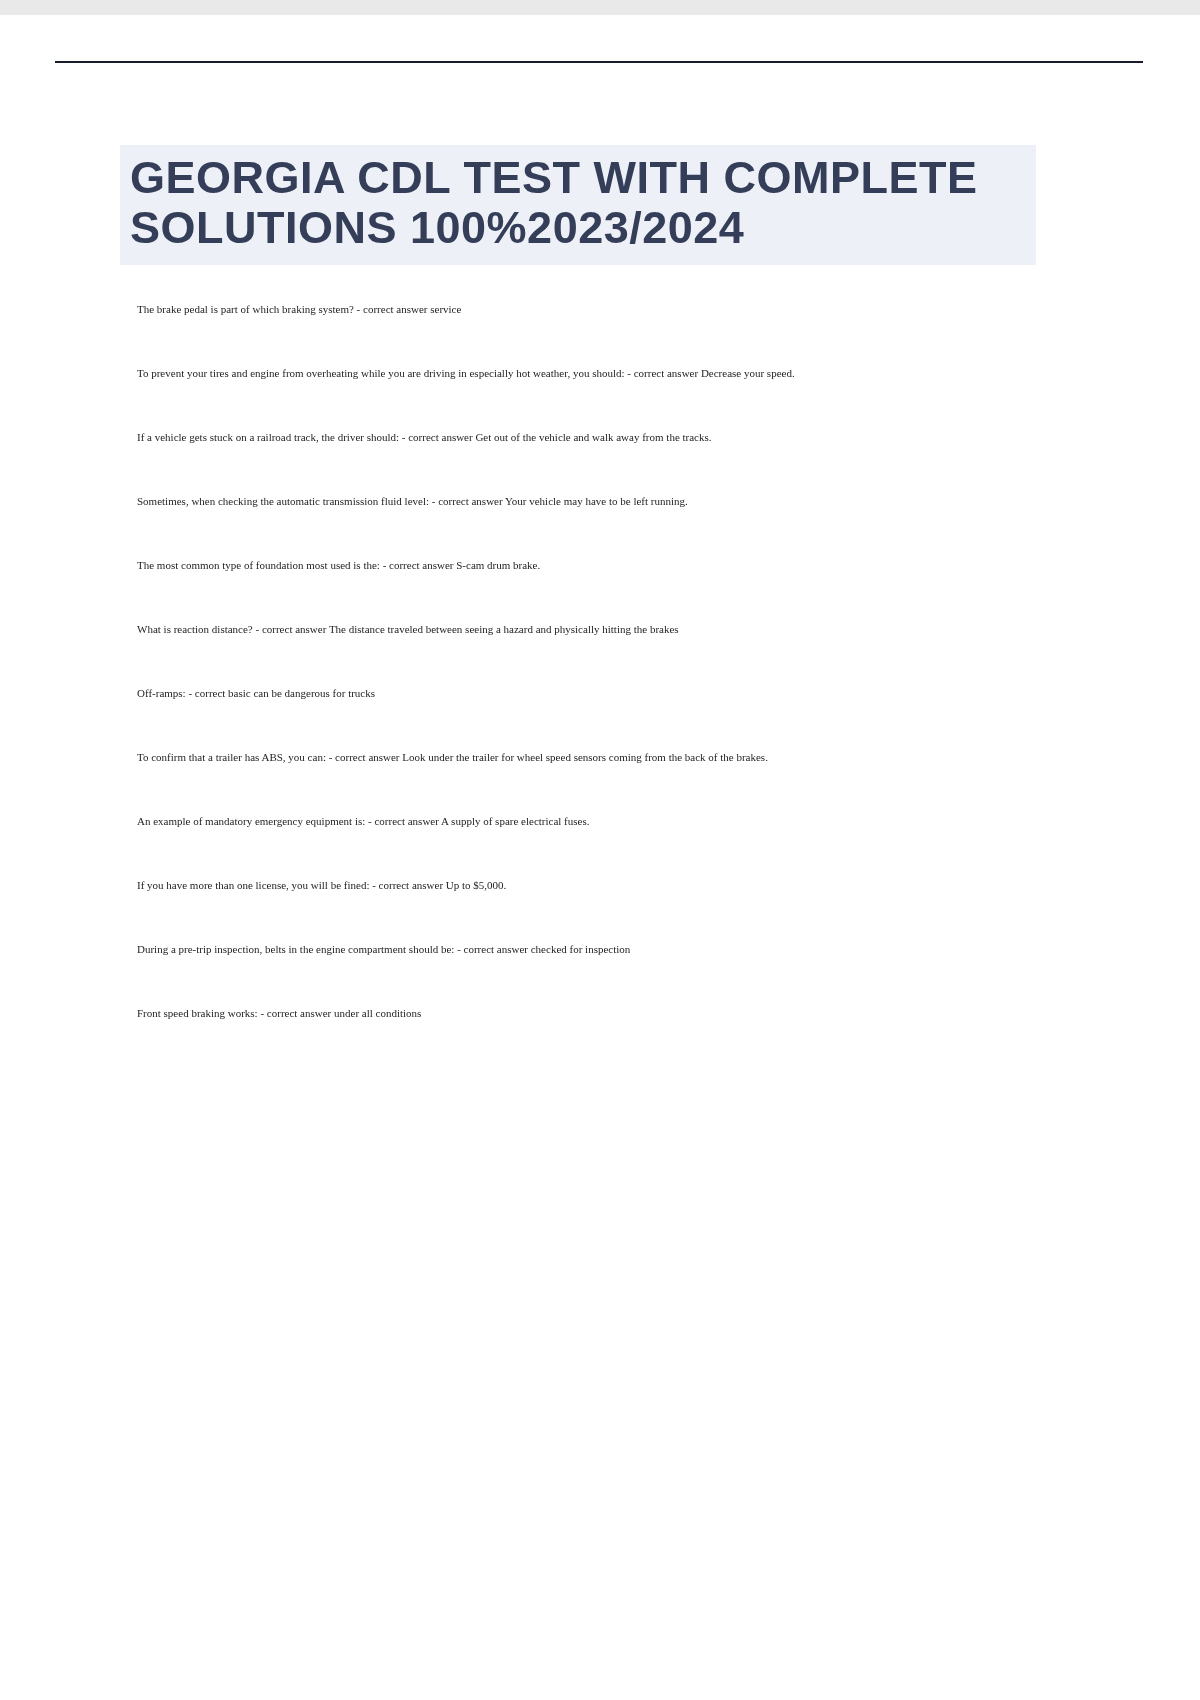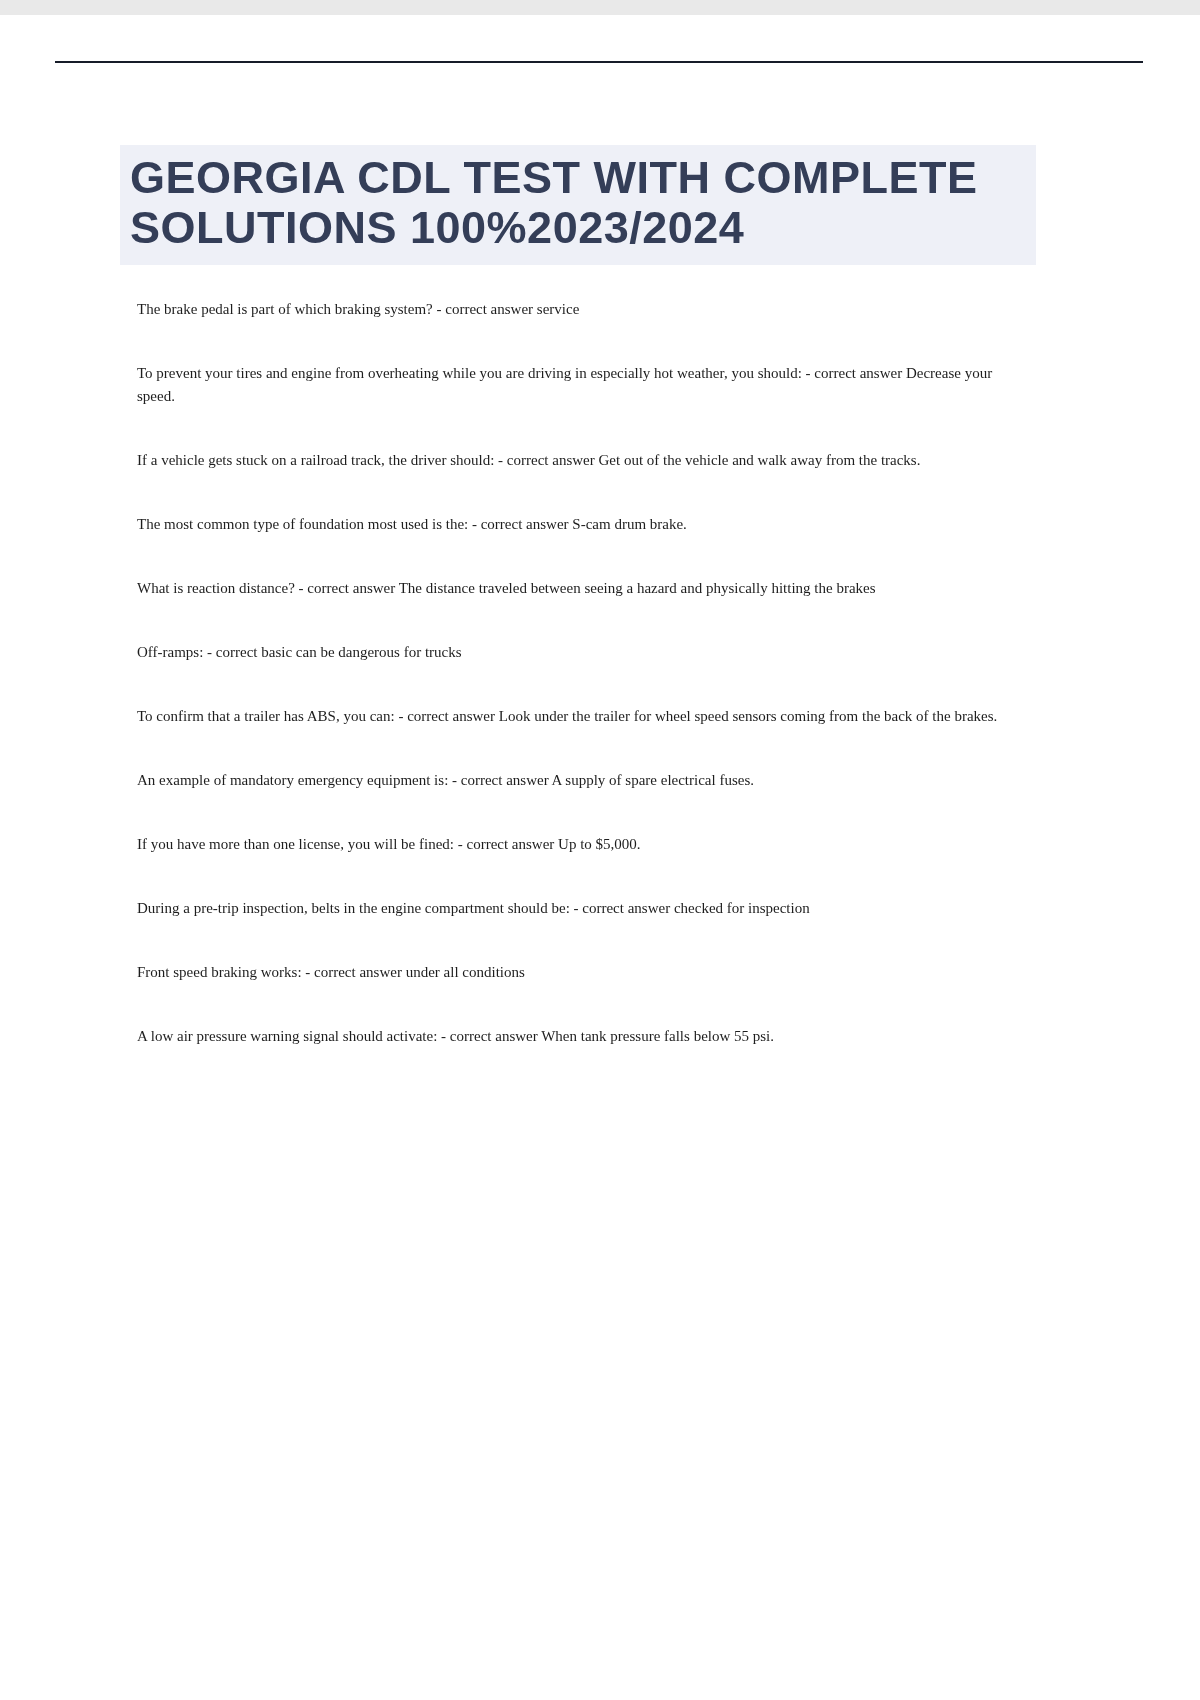--- a/index.html
+++ b/index.html
@@ -40,21 +40,21 @@
     color: #343e58;
   }
   .content {
     position: absolute;
     left: 137px;
     top: 283px;
     width: 893px;
   }
   .qa {
     margin: 0 0 41px 0;
-    font-size: 15px;
+    font-size: 11px;
     line-height: 23px;
     color: #1e1e1e;
   }
   .bottom-bar {
     position: absolute;
     left: 0;
     right: 0;
     bottom: 0;
     height: 13px;
     background: #1f2532;
@@ -66,26 +66,26 @@
 <div class="page">
 
   <div class="top-rule"></div>
 
   <h1 class="doc-title">GEORGIA CDL TEST WITH COMPLETE SOLUTIONS 100%2023/2024</h1>
 
   <main class="content">
     <p class="qa">The brake pedal is part of which braking system? - correct answer service</p>
     <p class="qa">To prevent your tires and engine from overheating while you are driving in especially hot weather, you should: - correct answer Decrease your speed.</p>
     <p class="qa">If a vehicle gets stuck on a railroad track, the driver should: - correct answer Get out of the vehicle and walk away from the tracks.</p>
+    <p class="qa">Sometimes, when checking the automatic transmission fluid level: - correct answer Your vehicle may have to be left running.</p>
     <p class="qa">The most common type of foundation most used is the: - correct answer S-cam drum brake.</p>
     <p class="qa">What is reaction distance? - correct answer The distance traveled between seeing a hazard and physically hitting the brakes</p>
     <p class="qa">Off-ramps: - correct basic can be dangerous for trucks</p>
     <p class="qa">To confirm that a trailer has ABS, you can: - correct answer Look under the trailer for wheel speed sensors coming from the back of the brakes.</p>
     <p class="qa">An example of mandatory emergency equipment is: - correct answer A supply of spare electrical fuses.</p>
     <p class="qa">If you have more than one license, you will be fined: - correct answer Up to $5,000.</p>
     <p class="qa">During a pre-trip inspection, belts in the engine compartment should be: - correct answer checked for inspection</p>
     <p class="qa">Front speed braking works: - correct answer under all conditions</p>
-    <p class="qa">A low air pressure warning signal should activate: - correct answer When tank pressure falls below 55 psi.</p>
   </main>
 
   <div class="bottom-bar"></div>
 
 </div>
 
 </body></html>

